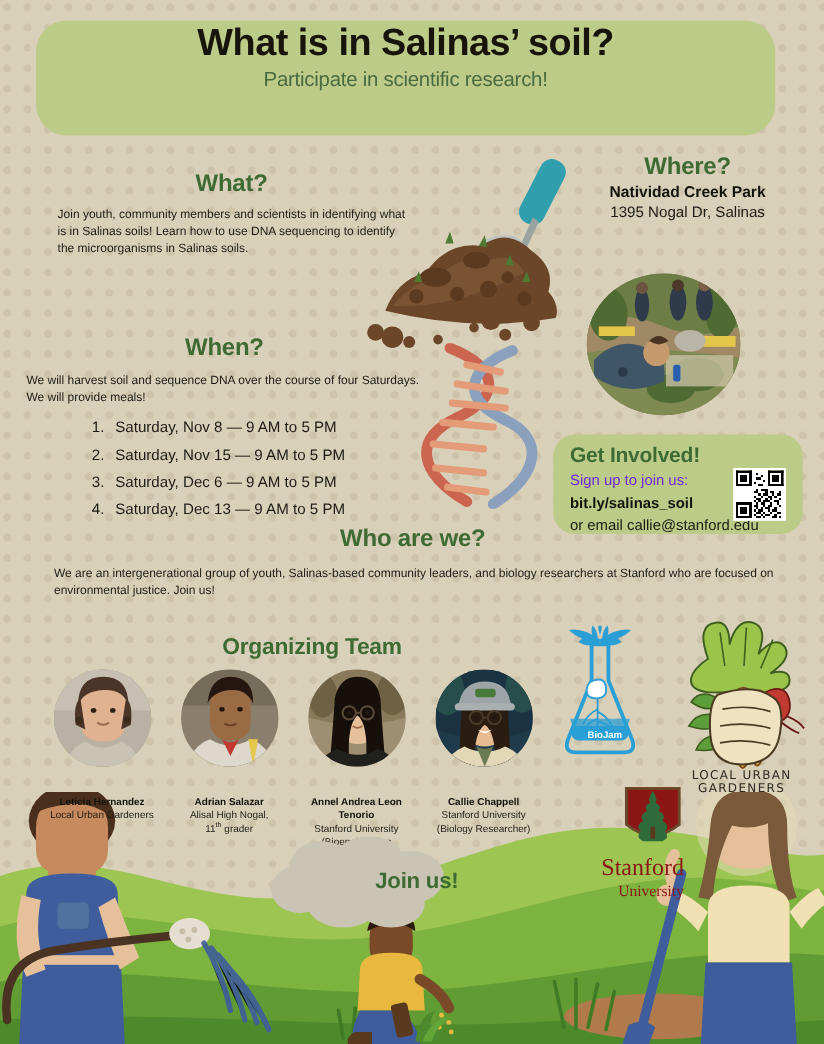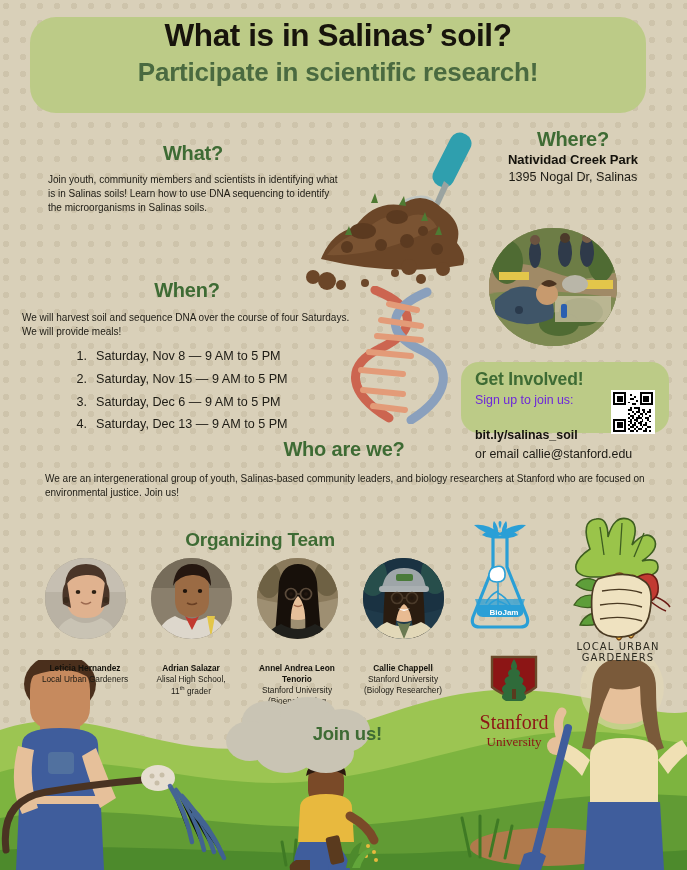--- a/index.html
+++ b/index.html
@@ -23,21 +23,21 @@
     width: 616px; height: 96px;
     background: #bccb87;
     border-radius: 26px;
     text-align: center;
   }
   #banner-title {
     font-size: 31.5px; font-weight: 700; color: #17140c;
     letter-spacing: -0.4px; line-height: 1.16;
   }
   #banner-sub {
-    font-size: 26px; font-weight: 700; color: #4a6a40;
+    font-size: 17px; font-weight: 400; color: #4a6a40;
     letter-spacing: -0.2px; margin-top: 3px;
   }
 
   
   .sec-h {
     font-size: 20px; font-weight: 700; color: #3e6b34;
     text-align: center; letter-spacing: -0.2px;
   }
 
   .body-text { font-size: 10px; color: #1d1b14; line-height: 1.42; text-align: left; }
@@ -66,27 +66,27 @@
   #garden-photo {
     position: absolute; left: 489px; top: 228px;
     width: 128px; height: 118px; border-radius: 50%;
     overflow: hidden; background: #6f7a4a;
   }
   #garden-photo svg { display: block; }
 
   
   #get-involved {
     position: absolute; left: 461px; top: 362px;
-    width: 208px; height: 71px;
+    width: 208px; height: 83px;
     background: #bccb87; border-radius: 18px;
     padding: 7px 0 0 14px;
   }
   #gi-title { font-size: 17.5px; font-weight: 700; color: #3e6b34; letter-spacing: -0.2px; }
   #gi-l1 { font-size: 12.4px; color: #6d28d9; margin-top: 3px; }
-  #gi-l2 { font-size: 12.4px; font-weight: 700; color: #14120c; margin-top: 21px; }
+  #gi-l2 { font-size: 12.4px; font-weight: 700; color: #14120c; margin-top: 5px; }
   #gi-l3 { font-size: 12.4px; color: #1d1b14; margin-top: 5px; white-space: nowrap; }
   #qr {
     position: absolute; right: 14px; top: 28px;
     width: 44px; height: 44px; background: #fff; padding: 2px;
   }
 
   
   #who-h { position: absolute; left: 249px; top: 438px; width: 190px; }
   #who-body { position: absolute; left: 45px; top: 472px; width: 600px; }
 
@@ -103,21 +103,21 @@
   .m-aff sup { font-size: 6px; }
 
   
   #biojam { position: absolute; left: 463px; top: 521px; width: 74px; height: 118px; }
   #lug { position: absolute; left: 570px; top: 515px; width: 104px; height: 145px; }
   #lug-label {
     position: absolute; left: 548px; top: 641px; width: 140px;
     text-align: center; font-size: 10px; color: #2c2a20;
     letter-spacing: 1.1px; font-family: "DejaVu Sans", sans-serif;
   }
-  #stanford { position: absolute; left: 458px; top: 653px; width: 112px; text-align: center; }
+  #stanford { position: absolute; left: 458px; top: 653px; width: 112px; text-align: right; }
   #st-name { font-family: "Liberation Serif", serif; font-size: 20px; color: #8c1515; margin-top: 2px; }
   #st-uni { font-family: "Liberation Serif", serif; font-size: 13px; color: #8c1515; }
 
   
   #scene { position: absolute; left: 0; bottom: 0; width: 687px; height: 210px; }
   #cloud { position: absolute; left: 222px; top: 697px; width: 160px; height: 78px; }
   #joinus {
     position: absolute; left: 222px; top: 723px; width: 160px;
     text-align: right; font-size: 18.5px; font-weight: 700;
     color: #3e6b34; letter-spacing: -0.2px;
@@ -453,21 +453,21 @@
           <path d="M34,58 l7,14 l7,-14 q-7,5 -14,0 Z" fill="#c2392f"></path>
           <path d="M56,58 l4,22 l4,-22 Z" fill="#e3c64a"></path>
           <g fill="#20140c">
               <ellipse cx="34" cy="33" rx="2.2" ry="1.9"></ellipse>
               <ellipse cx="49" cy="33" rx="2.2" ry="1.9"></ellipse>
             </g>
           <path d="M36,45 q5,3 10,0" stroke="#6a4024" stroke-width="1.6" fill="none"></path>
         </svg>
       </div>
       <div class="m-name">Adrian Salazar</div>
-      <div class="m-aff">Alisal High School,</div>
+      <div class="m-aff">Alisal High Nogal,</div>
       <div class="m-aff"><span>11</span><sup>th</sup><span> grader</span></div>
     </div>
 
     <div class="member">
       <div class="avatar">
         <svg width="81" height="81" viewBox="0 0 81 81">
           <rect width="81" height="81" fill="#9e8f72"></rect>
           <path d="M0,0 L81,0 L81,40 Q40,52 0,40 Z" fill="#8a7a5c"></path>
           <g fill="#6e6144">
               <ellipse cx="12" cy="22" rx="12" ry="18"></ellipse>

